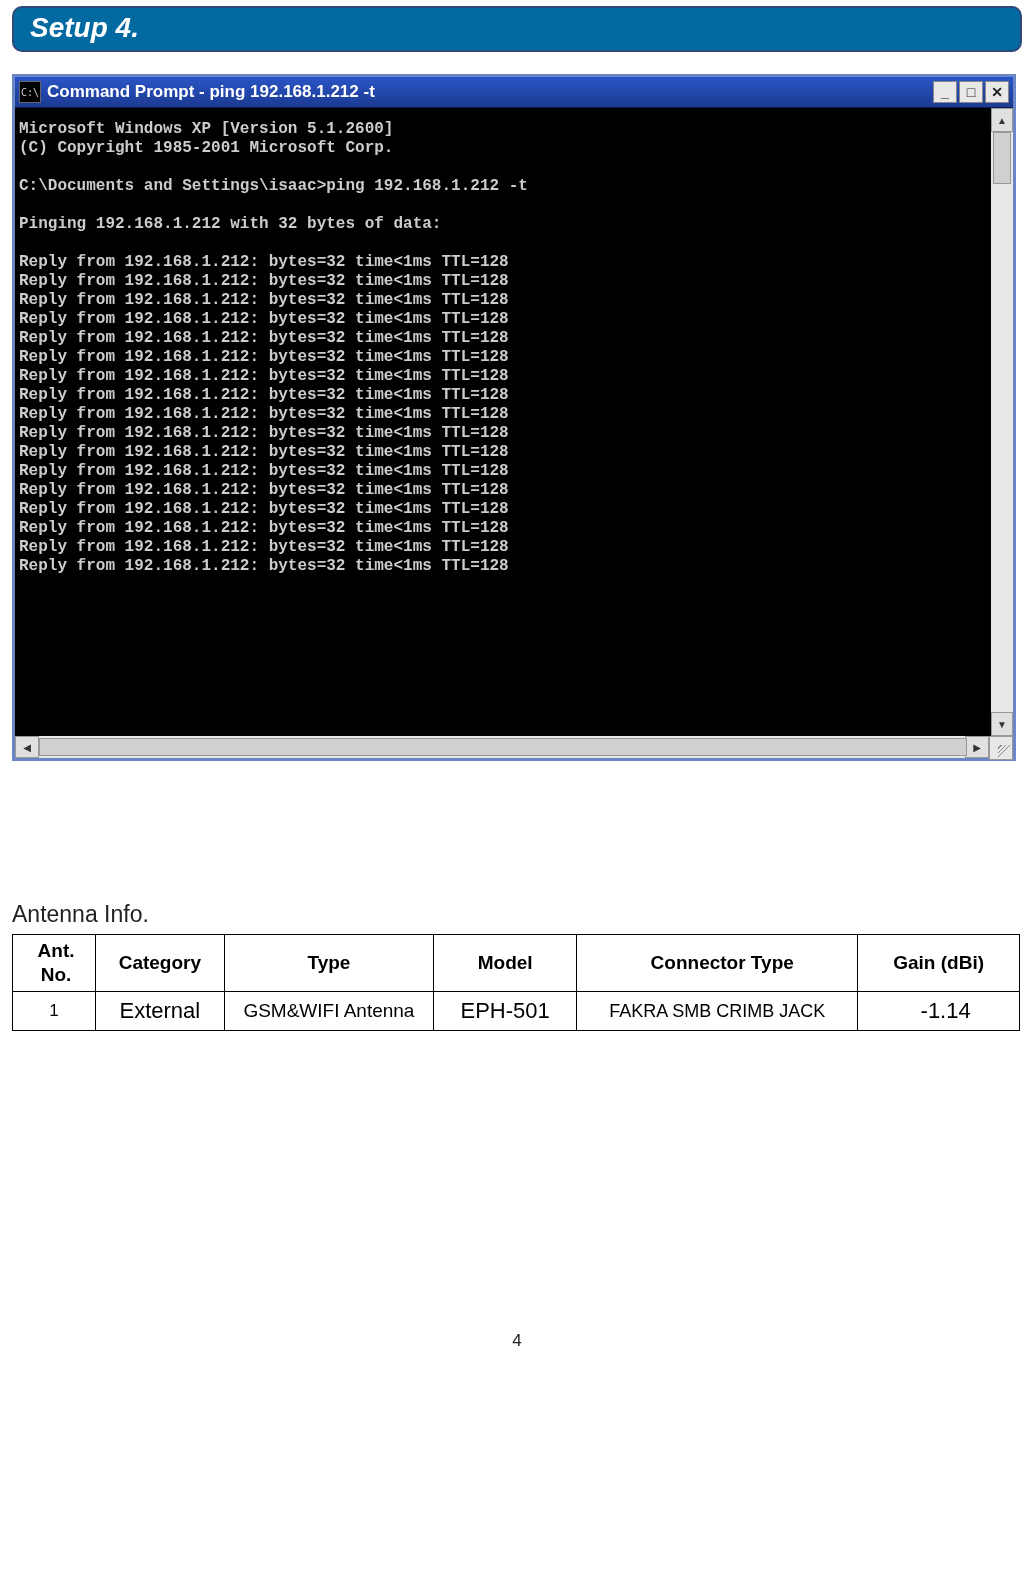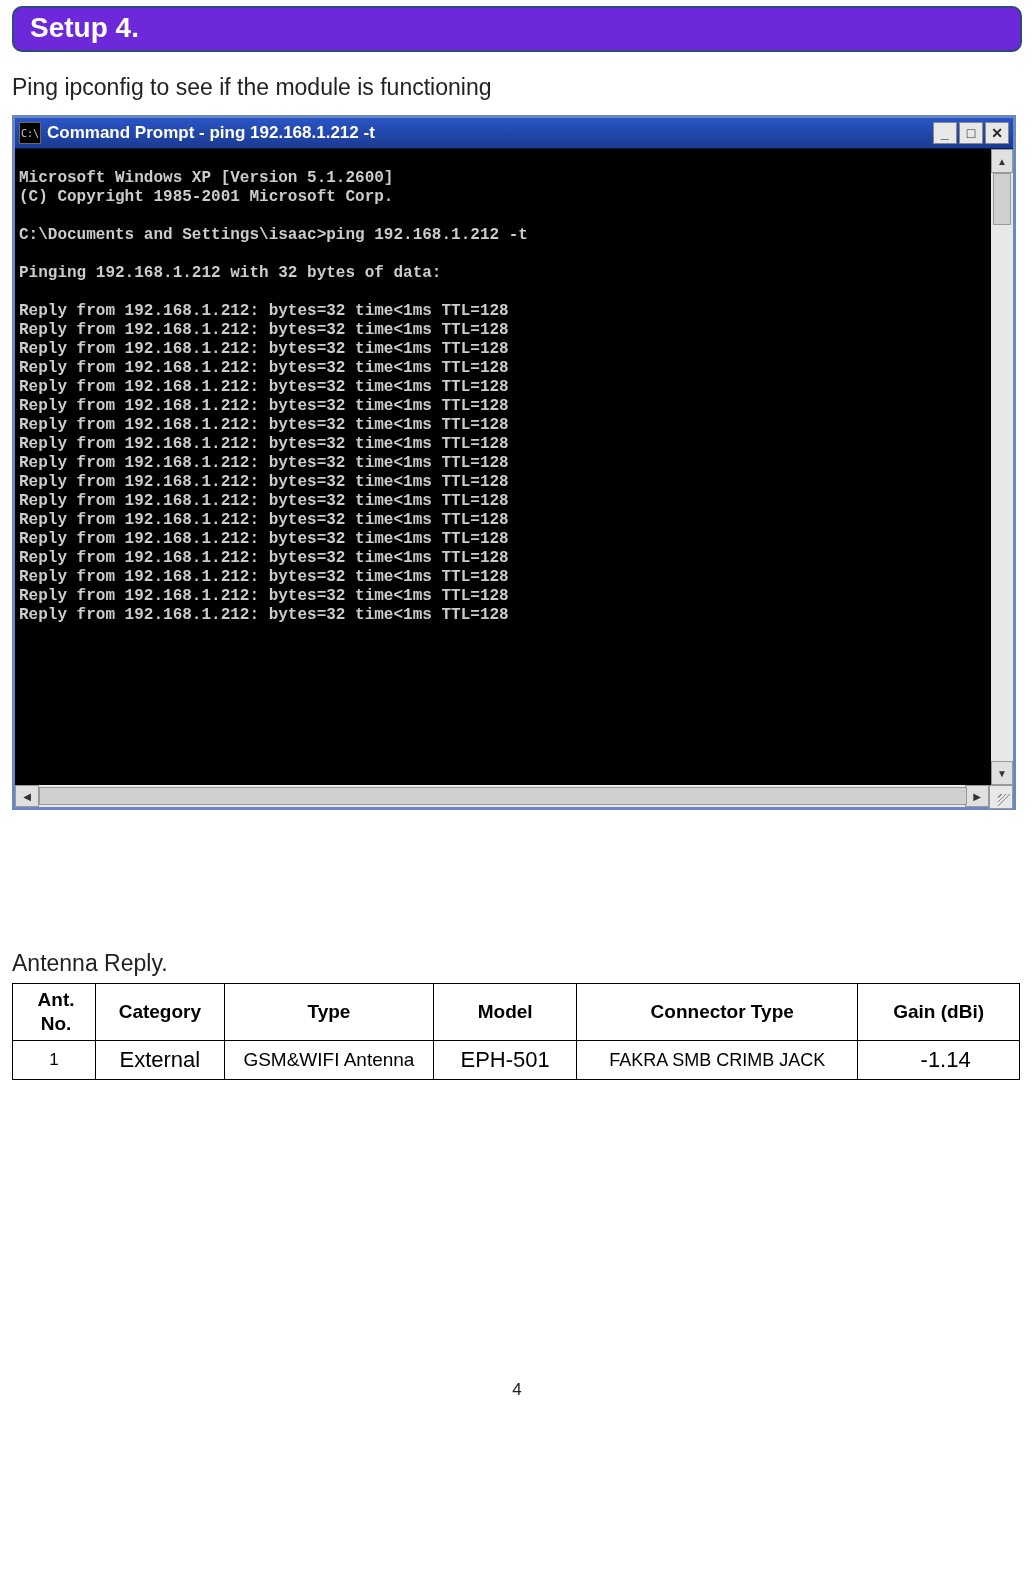--- a/index.html
+++ b/index.html
@@ -6,23 +6,24 @@
     margin: 0;
     padding: 0;
     font-family: Arial, Helvetica, sans-serif;
     background: #ffffff;
     width: 1034px;
   }
   .page {
     padding: 0 12px 20px 12px;
   }
   .section-banner {
-    background: #6d28d9;
+    background: #0369a1;
     color: #ffffff;
     font-weight: bold;
+    font-style: italic;
     font-size: 28px;
     padding: 4px 16px 6px 16px;
     border: 2px solid #2e4a7a;
     border-radius: 10px;
     margin: 6px 0 22px 0;
   }
   .body-text {
     font-size: 23px;
     color: #222222;
     margin: 12px 0 14px 0;
@@ -85,21 +86,21 @@
     display: flex;
   }
   .cmd-body {
     flex: 1;
     background: #000000;
     color: #cccccc;
     font-family: "Lucida Console", "Courier New", monospace;
     font-size: 16px;
     font-weight: bold;
     line-height: 19px;
-    padding: 20px 4px 160px 4px;
+    padding: 12px 4px 160px 4px;
     white-space: pre;
     overflow: hidden;
   }
   .cmd-vscroll {
     width: 22px;
     background: #e8e8e8;
     display: flex;
     flex-direction: column;
   }
   .scroll-btn {
@@ -198,21 +199,20 @@
     color: #222222;
     margin-top: 300px;
   }
 </style>
 </head>
 <body>
 
 <div class="page">
   <div class="section-banner">Setup 4.</div>
 
-  <div class="body-text">Ping ipconfig to see if the module is functioning</div>
 
   <div class="cmd-window">
     <div class="cmd-titlebar">
       <div class="cmd-icon">C:\</div>
       <div class="cmd-title">Command Prompt - ping 192.168.1.212 -t</div>
       <div class="cmd-btns">
         <div class="cmd-btn">_</div>
         <div class="cmd-btn">□</div>
         <div class="cmd-btn">✕</div>
       </div>
@@ -253,21 +253,21 @@
     <div class="cmd-hscroll">
       <div class="hscroll-btn">◀</div>
       <div class="hscroll-track">
         <div class="hscroll-thumb"></div>
       </div>
       <div class="hscroll-btn">▶</div>
       <div class="resize-grip"></div>
     </div>
   </div>
 
-  <div class="antenna-heading">Antenna Reply.</div>
+  <div class="antenna-heading">Antenna Info.</div>
 
   <table class="antenna">
     <thead>
       <tr>
         <th class="wrap" style="width:70px;" id="h-antno">
             <div>Ant.</div>
             <div>No.</div>
           </th>
         <th style="width:120px;">Category</th>
         <th style="width:210px;">Type</th>

